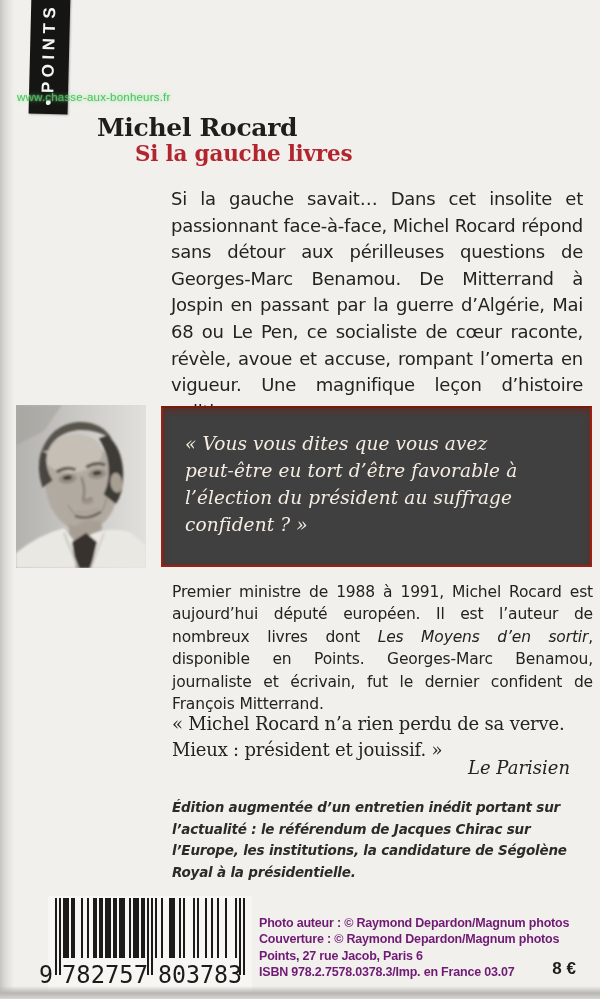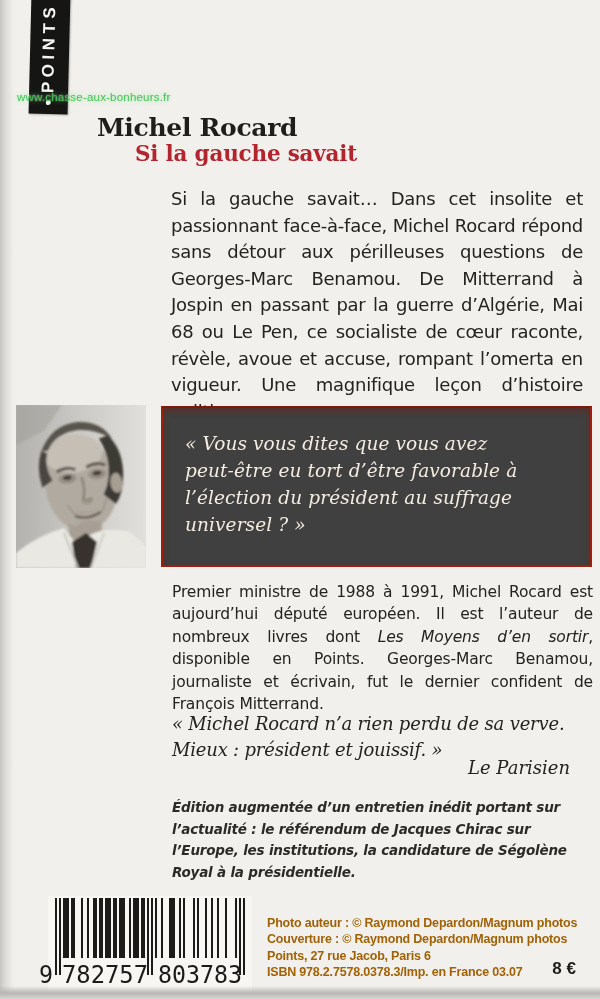--- a/index.html
+++ b/index.html
@@ -41,51 +41,51 @@
   .red-banner{position:absolute;left:161px;top:406px;width:431px;height:161px;box-sizing:border-box;
     background:#404040;border:2px solid #9c2012;border-top-color:#7b190d;
     box-shadow:inset 0 3px 7px rgba(125,20,8,.45);padding:22px 14px 0 22px;}
   .pq-line{font-family:"DejaVu Serif","Liberation Serif",serif;font-style:italic;
     font-size:18.5px;line-height:27px;color:#f5ece2;letter-spacing:.1px;}
 
   .bio{position:absolute;left:172px;top:581px;width:421px;margin:0;
     font-size:15.5px;line-height:22.4px;letter-spacing:-.15px;text-align:justify;}
 
   .press-quote{position:absolute;left:172px;top:711px;
-    font-family:"DejaVu Serif","Liberation Serif",serif;font-style:italic;
+    font-family:"DejaVu Serif","Liberation Serif",serif;
     font-size:18px;line-height:26px;letter-spacing:-.2px;}
   .press-source{position:absolute;right:30px;top:757px;
     font-family:"DejaVu Serif","Liberation Serif",serif;font-style:italic;font-size:18px;}
 
   .edition{position:absolute;left:172px;top:797px;width:424px;margin:0;
     font-size:13.5px;font-weight:bold;line-height:21.6px;letter-spacing:-.2px;color:#2c2b27;font-style:italic;}
 
   .barcode{position:absolute;left:38px;top:896px;width:214px;height:100px;}
 
-  .credits{position:absolute;left:267px;top:915px;
+  .credits{position:absolute;left:259px;top:915px;
     font-family:"Liberation Sans",sans-serif;font-weight:bold;font-size:12.5px;
-    line-height:16.4px;letter-spacing:-.2px;color:#a16207;}
+    line-height:16.4px;letter-spacing:-.2px;color:#701a75;}
   .credits div{white-space:nowrap;}
   .price{position:absolute;right:24px;top:959px;
     font-family:"Liberation Sans",sans-serif;font-weight:bold;font-size:17px;color:#1f1e1b;}
 </style>
 </head>
 <body>
 
 <div class="scan">
 
   <div class="points-banner">
     <span class="points-text">POINTS</span>
     <span class="points-dot"></span>
   </div>
 
   <div class="watermark">www.chasse-aux-bonheurs.fr</div>
 
   <h1 class="author">Michel Rocard</h1>
-  <h2 class="title">Si la gauche savait</h2>
+  <h2 class="title">Si la gauche livres</h2>
 
   <p class="synopsis">Si la gauche savait… Dans cet insolite et passionnant face-à-face, Michel Rocard répond sans détour aux périlleuses questions de Georges-Marc Benamou. De Mitterrand à Jospin en passant par la guerre d’Algérie, Mai 68 ou Le Pen, ce socialiste de cœur raconte, révèle, avoue et accuse, rompant l’omerta en vigueur. Une magnifique leçon d’histoire politique.</p>
 
   <div class="photo">
     <svg width="130" height="163" viewBox="0 0 130 163">
       <defs>
         <linearGradient id="pbg" x1="0" y1="0" x2="1" y2="0">
           <stop offset="0" stop-color="#b4b2ae"></stop>
           <stop offset="0.55" stop-color="#ceccc8"></stop>
           <stop offset="1" stop-color="#e2e0dc"></stop>
@@ -124,21 +124,21 @@
         <path d="M48,128 L62,163" stroke="#c7c4be" stroke-width="2" fill="none"></path>
         <path d="M88,128 L75,163" stroke="#cfccc6" stroke-width="2" fill="none"></path>
       </g>
     </svg>
   </div>
 
   <div class="red-banner">
     <div class="pq-line">« Vous vous dites que vous avez</div>
     <div class="pq-line">peut-être eu tort d’être favorable à</div>
     <div class="pq-line">l’élection du président au suffrage</div>
-    <div class="pq-line">universel ? »</div>
+    <div class="pq-line">confident ? »</div>
   </div>
 
   <p class="bio"><span>Premier ministre de 1988 à 1991, Michel Rocard est aujourd’hui député européen. Il est l’auteur de nombreux livres dont </span><i>Les Moyens d’en sortir</i><span>, disponible en Points. Georges-Marc Benamou, journaliste et écrivain, fut le dernier confident de François Mitterrand.</span></p>
 
   <div class="press-quote">
     <div>« Michel Rocard n’a rien perdu de sa verve.</div>
     <div>Mieux : président et jouissif. »</div>
   </div>
   <div class="press-source">Le Parisien</div>
 

